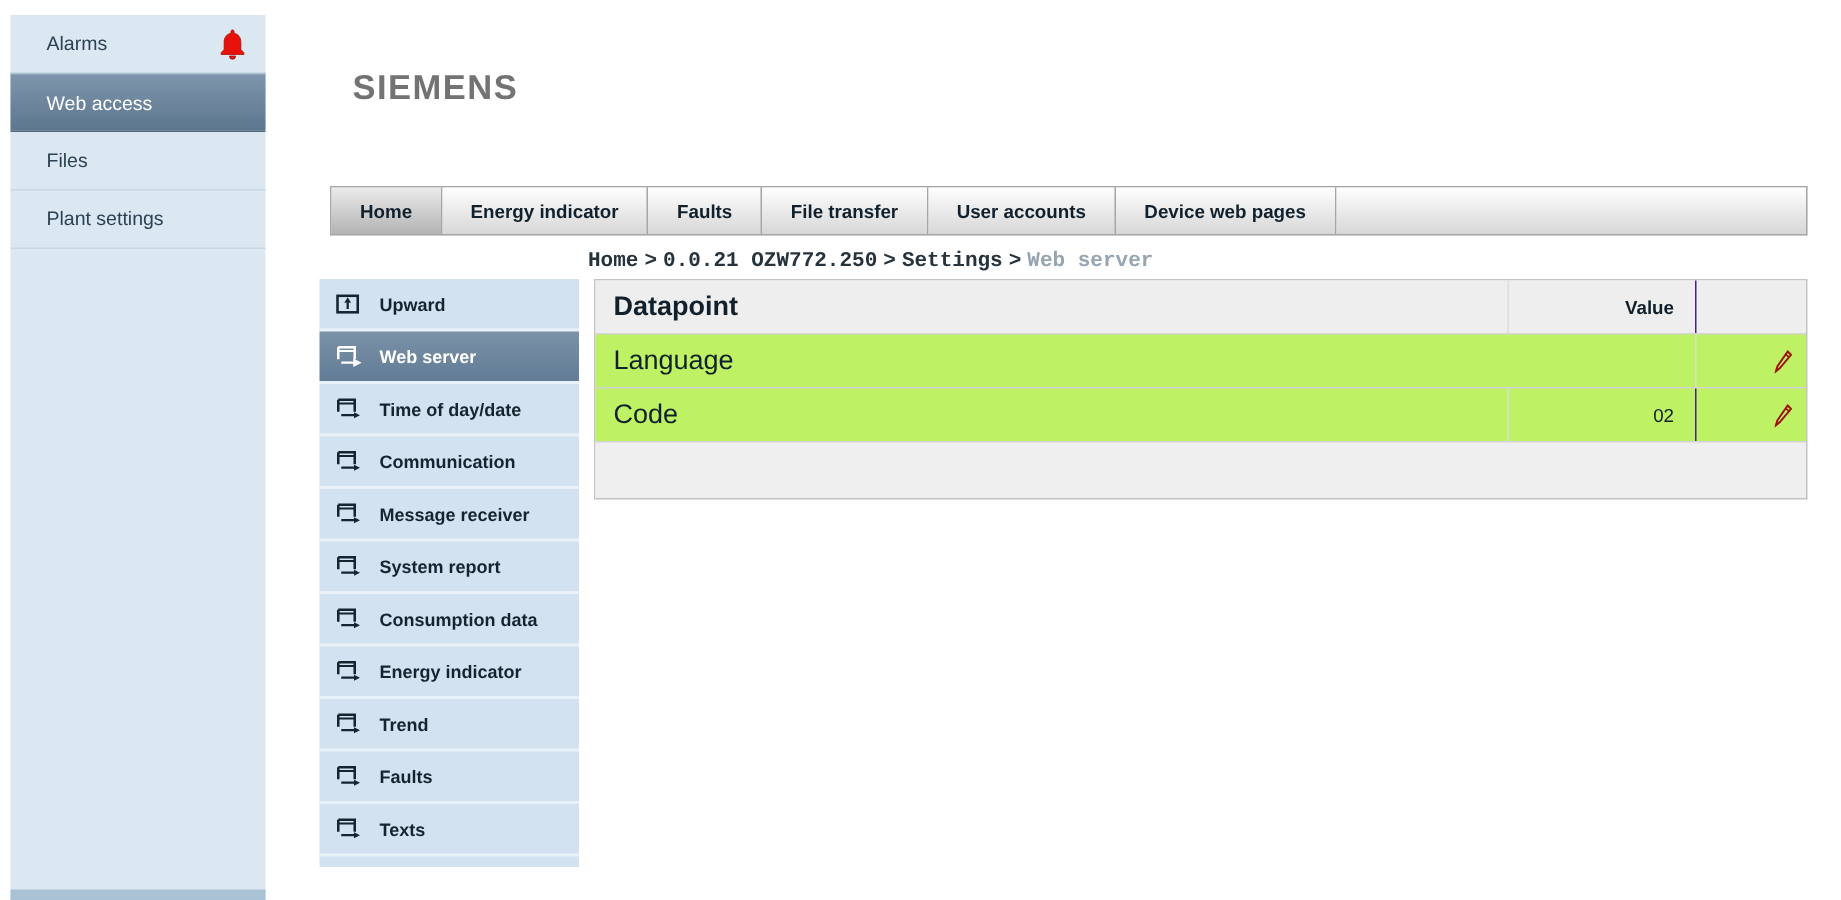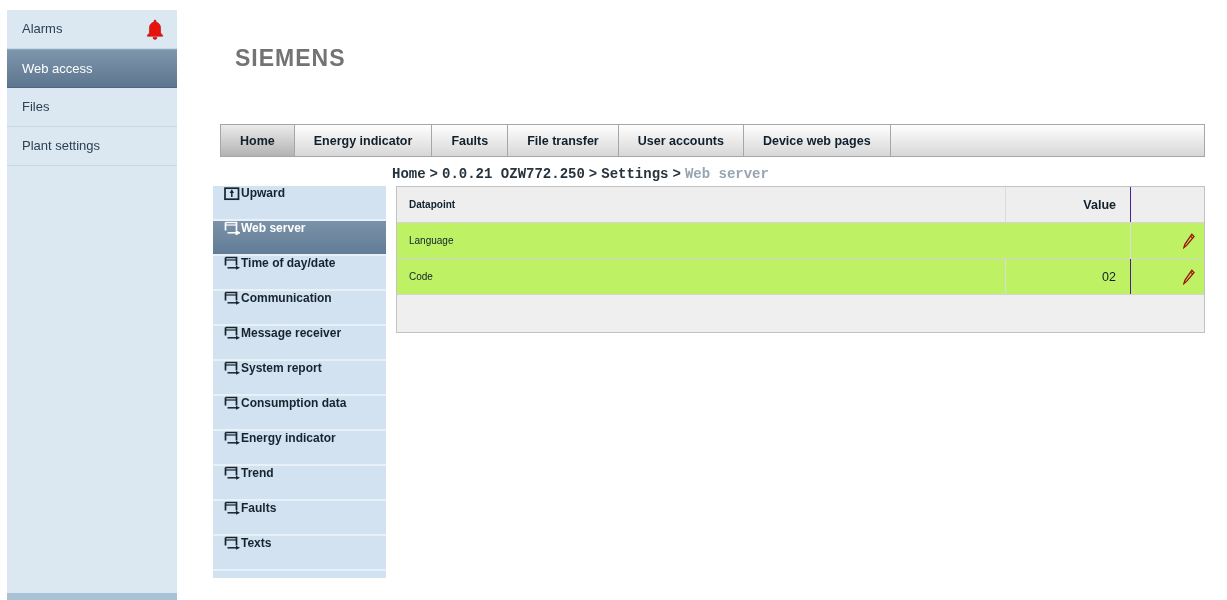--- a/index.html
+++ b/index.html
@@ -5,21 +5,21 @@
   * { margin:0; padding:0; box-sizing:border-box; }
   html,body { width:1227px; height:600px; overflow:hidden; background:#ffffff;
               font-family:"Liberation Sans", sans-serif; }
   body { position:relative; }
 
   
   .sidebar { position:absolute; left:7px; top:10px; width:170px; height:590px;
              background:#dbe7f1; }
   .sidebar-bottom-strip { position:absolute; left:0; bottom:0; width:100%; height:7px;
              background:#a9c2d6; }
-  .side-item { position:relative; height:39px; line-height:38px; padding-left:15px;
+  .side-item { position:relative; height:39px; line-height:38px; padding-left:24px;
              font-size:13px; color:#2b4254; border-bottom:1px solid #c7d8e5; cursor:pointer; }
   .side-item.selected { background:linear-gradient(#829ab0 0%, #7e96ac 0%, #5c768f 100%);
              background:linear-gradient(#7e96ac, #5c768f);
              color:#ffffff; border-bottom:1px solid #51677d; border-top:1px solid #8fa5b8; }
   .bell { position:absolute; right:12px; top:8px; }
 
   
   .logo { position:absolute; left:235px; top:45px; font-size:23px; font-weight:bold;
           letter-spacing:1px; color:#737373; }
 
@@ -35,36 +35,36 @@
 
   
   .breadcrumb { position:absolute; left:392px; top:166px; font-size:14px; font-weight:bold;
                 color:#26333d; white-space:nowrap;font-family:Liberation Mono, monospace; }
   .crumb { color:#26333d; cursor:pointer; }
   .crumb-sep { margin:0 4px; }
   .crumb.current { color:#97a5b2; cursor:default; font-weight:bold; }
 
   
   .menu { position:absolute; left:213px; top:186px; width:173px; }
-  .menu-item { height:35px; display:flex; align-items:flex-start; padding-left:10px;
+  .menu-item { height:35px; display:flex; align-items:center; gap:12px; padding-left:10px;
                background:#d2e2f0; border-bottom:2px solid #e9f1f8; font-size:12px;
                font-weight:bold; color:#16242f; cursor:pointer; }
   .menu-item.selected { background:linear-gradient(#7b92a8, #627c96); color:#ffffff; }
   .menu-item.selected .mi-icon svg * { stroke:#ffffff; }
   .menu-item.partial { height:7px; border-bottom:none; }
   .mi-icon { width:18px; display:flex; align-items:center; justify-content:center; }
 
   
   .panel { position:absolute; left:396px; top:186px; width:809px;
            border:1px solid #c3c3c3; background:#ffffff; }
   .trow { display:flex; align-items:stretch; }
   .thead { height:35px; background:#eeeeee; font-weight:bold; }
   .tbody-row { height:36px; background:#bef264; border-top:1px solid #d4d4d4;text-align:right; }
   .tfoot { height:38px; background:#efefef; border-top:1px solid #d4d4d4; }
-  .c-dp  { flex:1; display:flex; align-items:center; padding-left:12px; font-size:10px;
+  .c-dp  { flex:1; display:flex; align-items:center; padding-left:12px; font-size:18px;
            color:#10202c; border-right:1px solid #dcdcdc; }
   .c-val { width:125px; display:flex; align-items:center; justify-content:flex-end;
            padding-right:14px; font-size:12.5px; color:#10202c; border-right:1px solid #4c1d95; }
   .c-edit{ width:73px; display:flex; align-items:center; justify-content:flex-end;
            padding-right:9px; }
   .edit-btn { cursor:pointer; display:flex; align-items:center; }
 </style>
 </head>
 <body>
 

